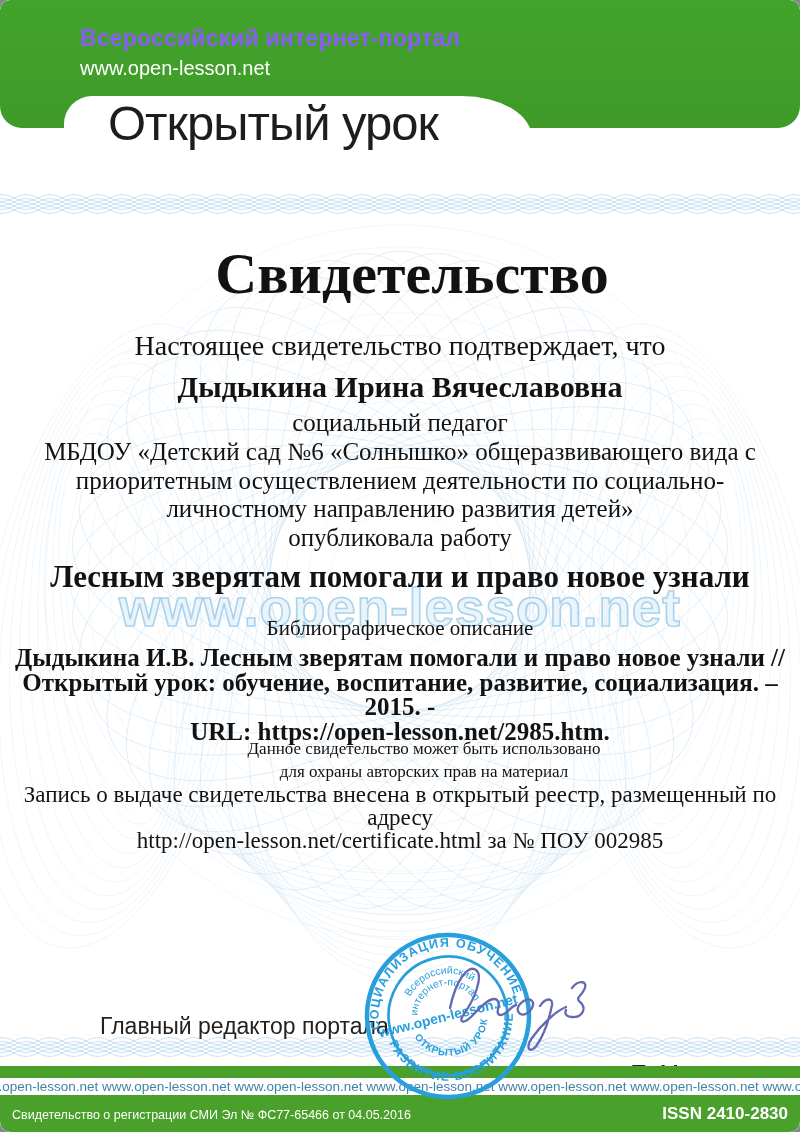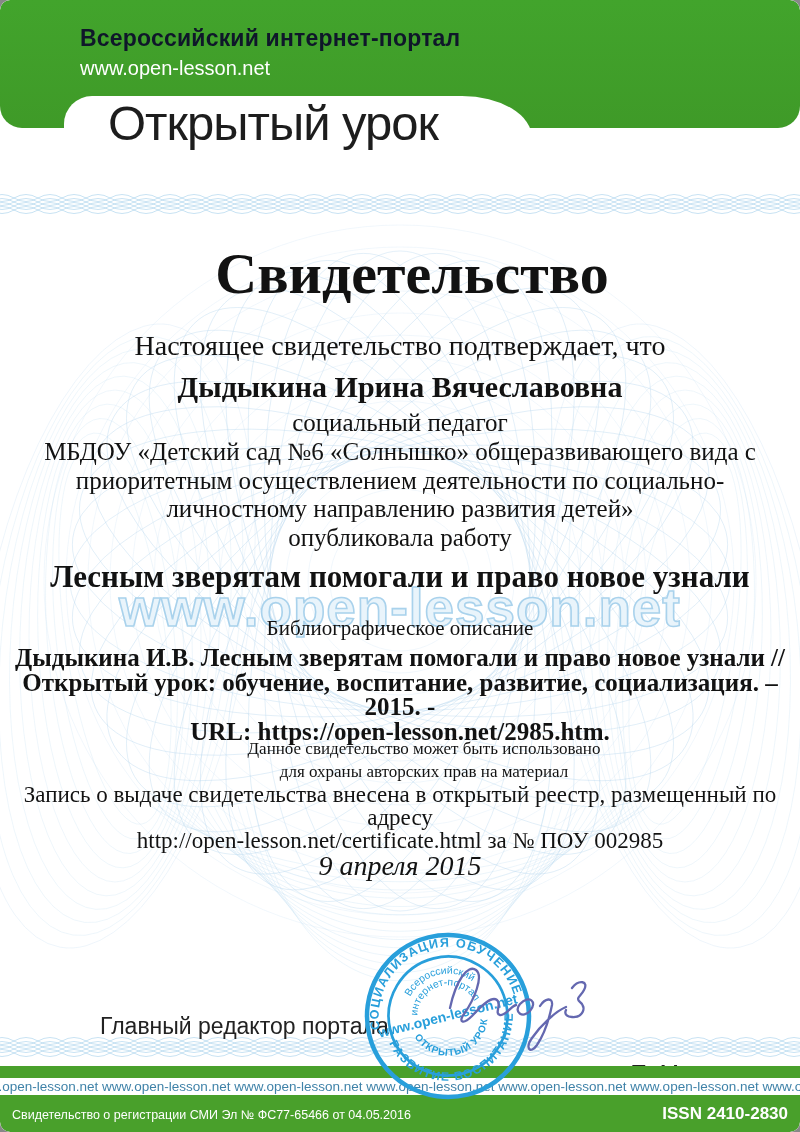--- a/index.html
+++ b/index.html
@@ -2,21 +2,21 @@
 <html><head>
 <meta charset="utf-8">
 <style>
   html,body{margin:0;padding:0;background:#888;}
   .page{position:relative;width:800px;height:1132px;margin:0 auto;background:#fff;
         overflow:hidden;border-radius:10px;font-family:"Liberation Sans",sans-serif;}
   
   .header{position:absolute;left:0;top:0;width:800px;height:128px;
           background:linear-gradient(180deg,#42a42c 0%,#3f9a28 100%);
           border-radius:10px 10px 22px 22px;}
-  .portal-line{position:absolute;left:80px;top:25px;font-size:23px;font-weight:700;color:#0f172a;letter-spacing:.2px;z-index:2;}
+  .portal-line{position:absolute;left:80px;top:25px;font-size:23px;font-weight:700;color:#8b5cf6;letter-spacing:.2px;z-index:2;}
   .site-line{position:absolute;left:80px;top:57px;font-size:20px;color:#fff;z-index:2;}
   .banner{position:absolute;left:64px;top:96px;width:468px;height:110px;background:#fff;
           border-top-left-radius:28px;border-top-right-radius:70px 42px;z-index:1;}
   .banner-title{position:absolute;left:108px;top:99px;font-size:49px;line-height:1;
                 font-weight:500;color:#1d1d1d;letter-spacing:-1px;z-index:2;}
   .banner-subtitle{position:absolute;left:112px;top:153px;font-size:21px;font-style:italic;
                    font-weight:600;color:#1c74c4;z-index:2;}
   
   .wave{position:absolute;left:0;width:800px;height:26px;z-index:1;}
   #waveTop{top:191px;}
@@ -169,21 +169,20 @@
     <div>URL: https://open-lesson.net/2985.htm.</div>
   </div>
   <div id="cUsage" class="ctext">
     <div>Данное свидетельство может быть использовано</div>
     <div>для охраны авторских прав на материал</div>
   </div>
   <div id="cRegistry" class="ctext">
     <div>Запись о выдаче свидетельства внесена в открытый реестр, размещенный по адресу</div>
     <div>http://open-lesson.net/certificate.html за № ПОУ 002985</div>
   </div>
-  <div id="cDate" class="ctext">9 апреля 2015</div>
 
   <div id="editorLabel">Главный редактор портала</div>
   <div id="editorName">П. М. Горев</div>
 
   <svg class="stamp-wrap" viewBox="0 0 200 200">
     <defs>
       <path id="arcTop" d="M23,100 a77,77 0 0 1 154,0"></path>
       <path id="arcBottom" d="M28,100 a72,72 0 0 0 144,0"></path>
       <path id="arcIn1" d="M53,100 a47,47 0 0 1 94,0"></path>
       <path id="arcIn2" d="M66,100 a34,34 0 0 1 68,0"></path>

